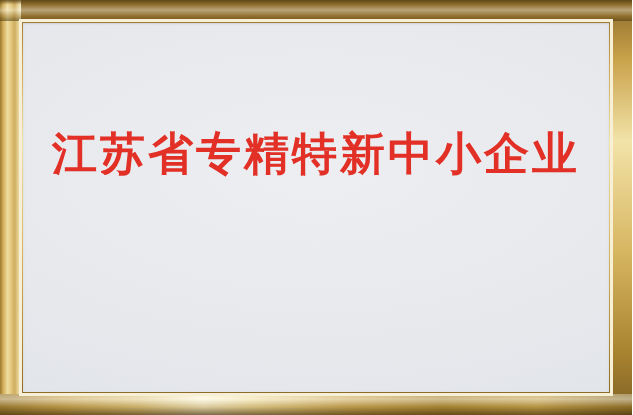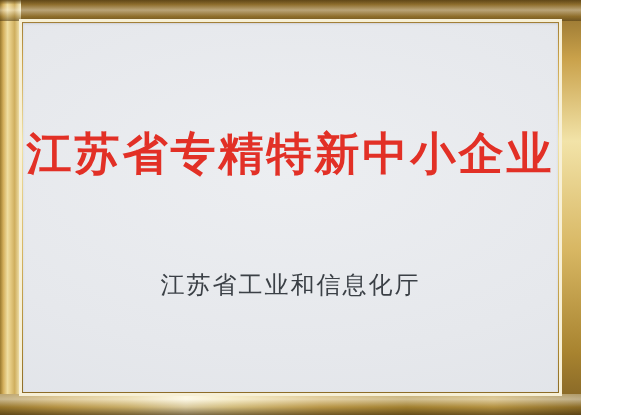--- a/index.html
+++ b/index.html
@@ -6,21 +6,21 @@
     margin: 0;
     padding: 0;
     background: #ffffff;
   }
   body {
     font-family: "Liberation Sans", "DejaVu Sans", sans-serif;
   }
 
   .plaque {
     position: relative;
-    width: 581px;
+    width: 632px;
     height: 415px;
     overflow: hidden;
     box-sizing: border-box;
     background: #bf953f;
   }
 
   
   .frame-outer {
     position: absolute;
     inset: 0;
@@ -187,16 +187,15 @@
 
   <div class="frame-outer"></div>
   <div class="frame-left"></div>
   <div class="frame-right"></div>
   <div class="frame-top"></div>
   <div class="frame-bottom"></div>
   <div class="frame-inner-line"></div>
 
   <div class="card">
     <h1 class="title">江苏省专精特新中小企业</h1>
-    <p class="subtitle">江苏省工业和信息化厅</p>
   </div>
 
 </div>
 
 </body></html>

